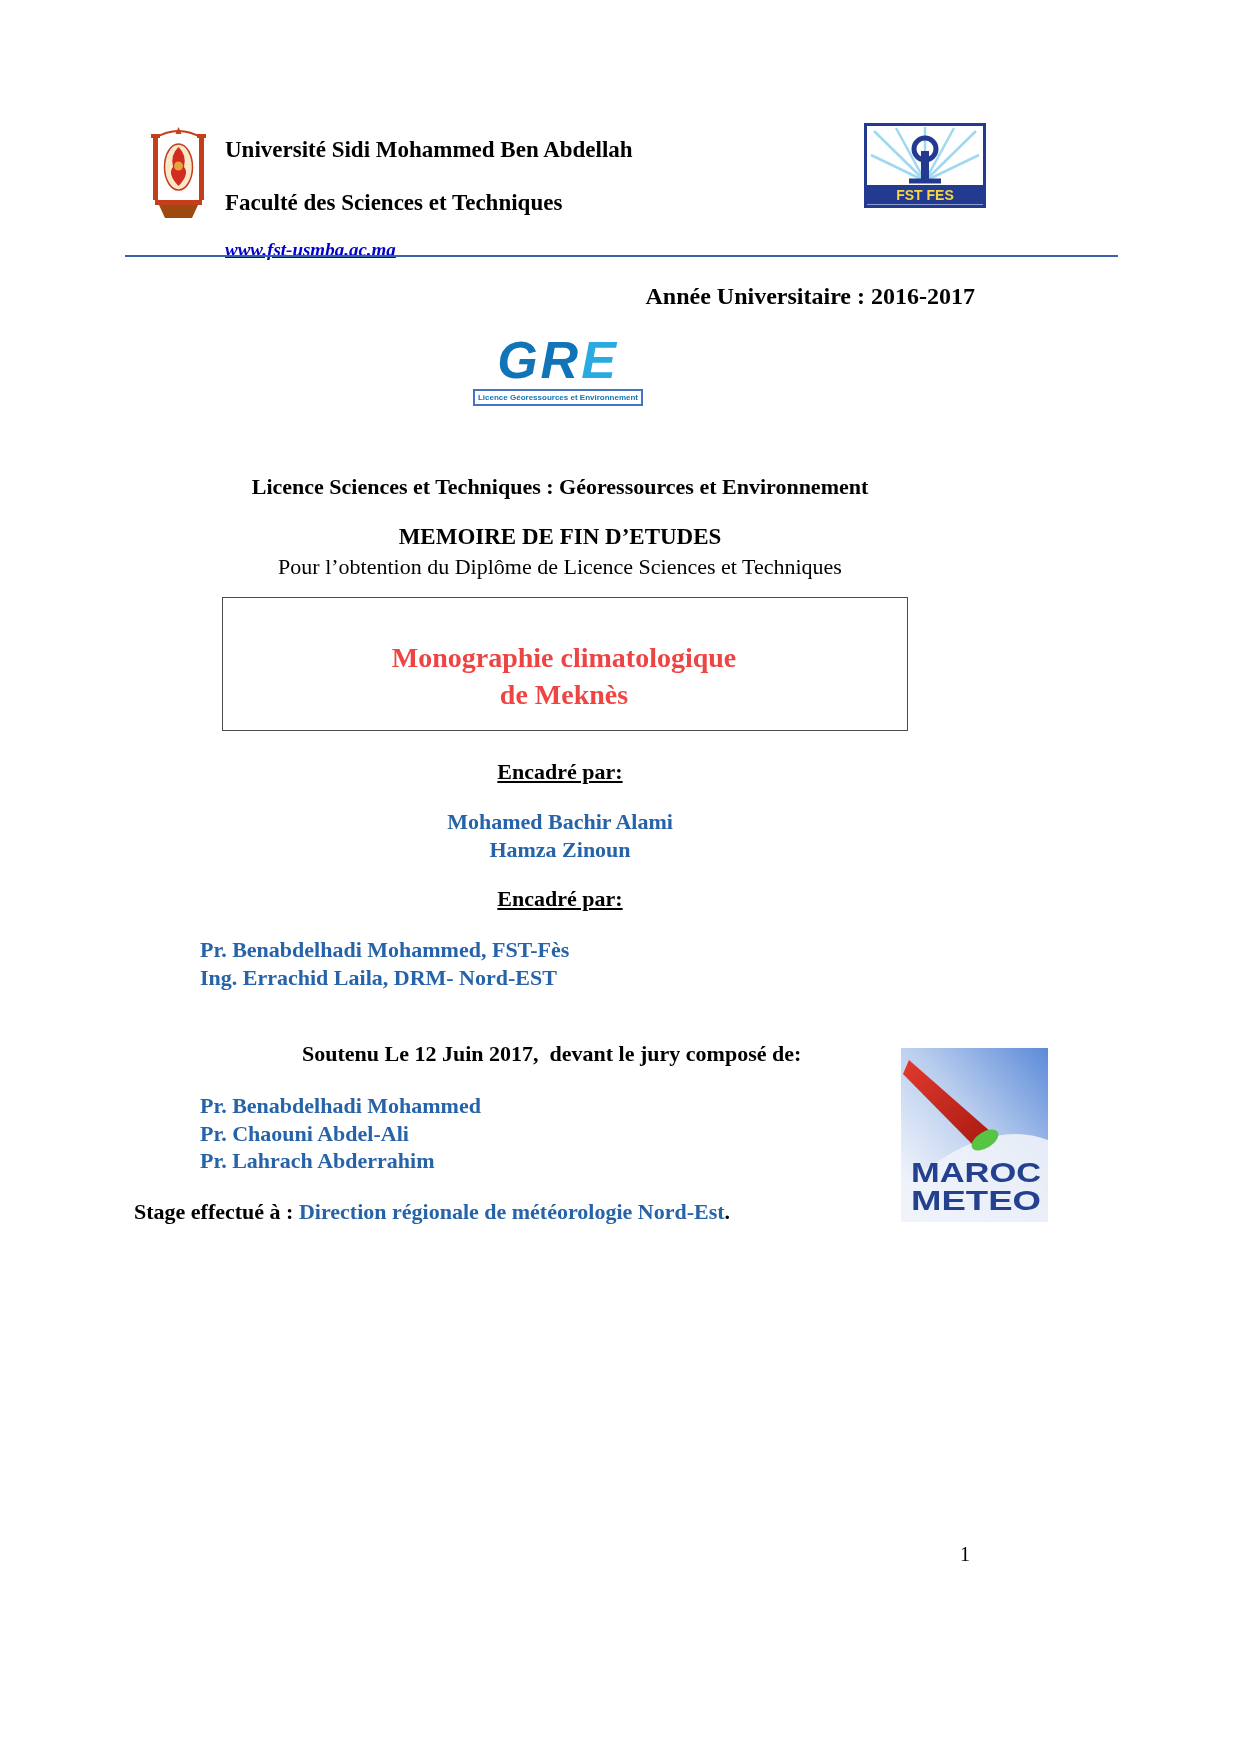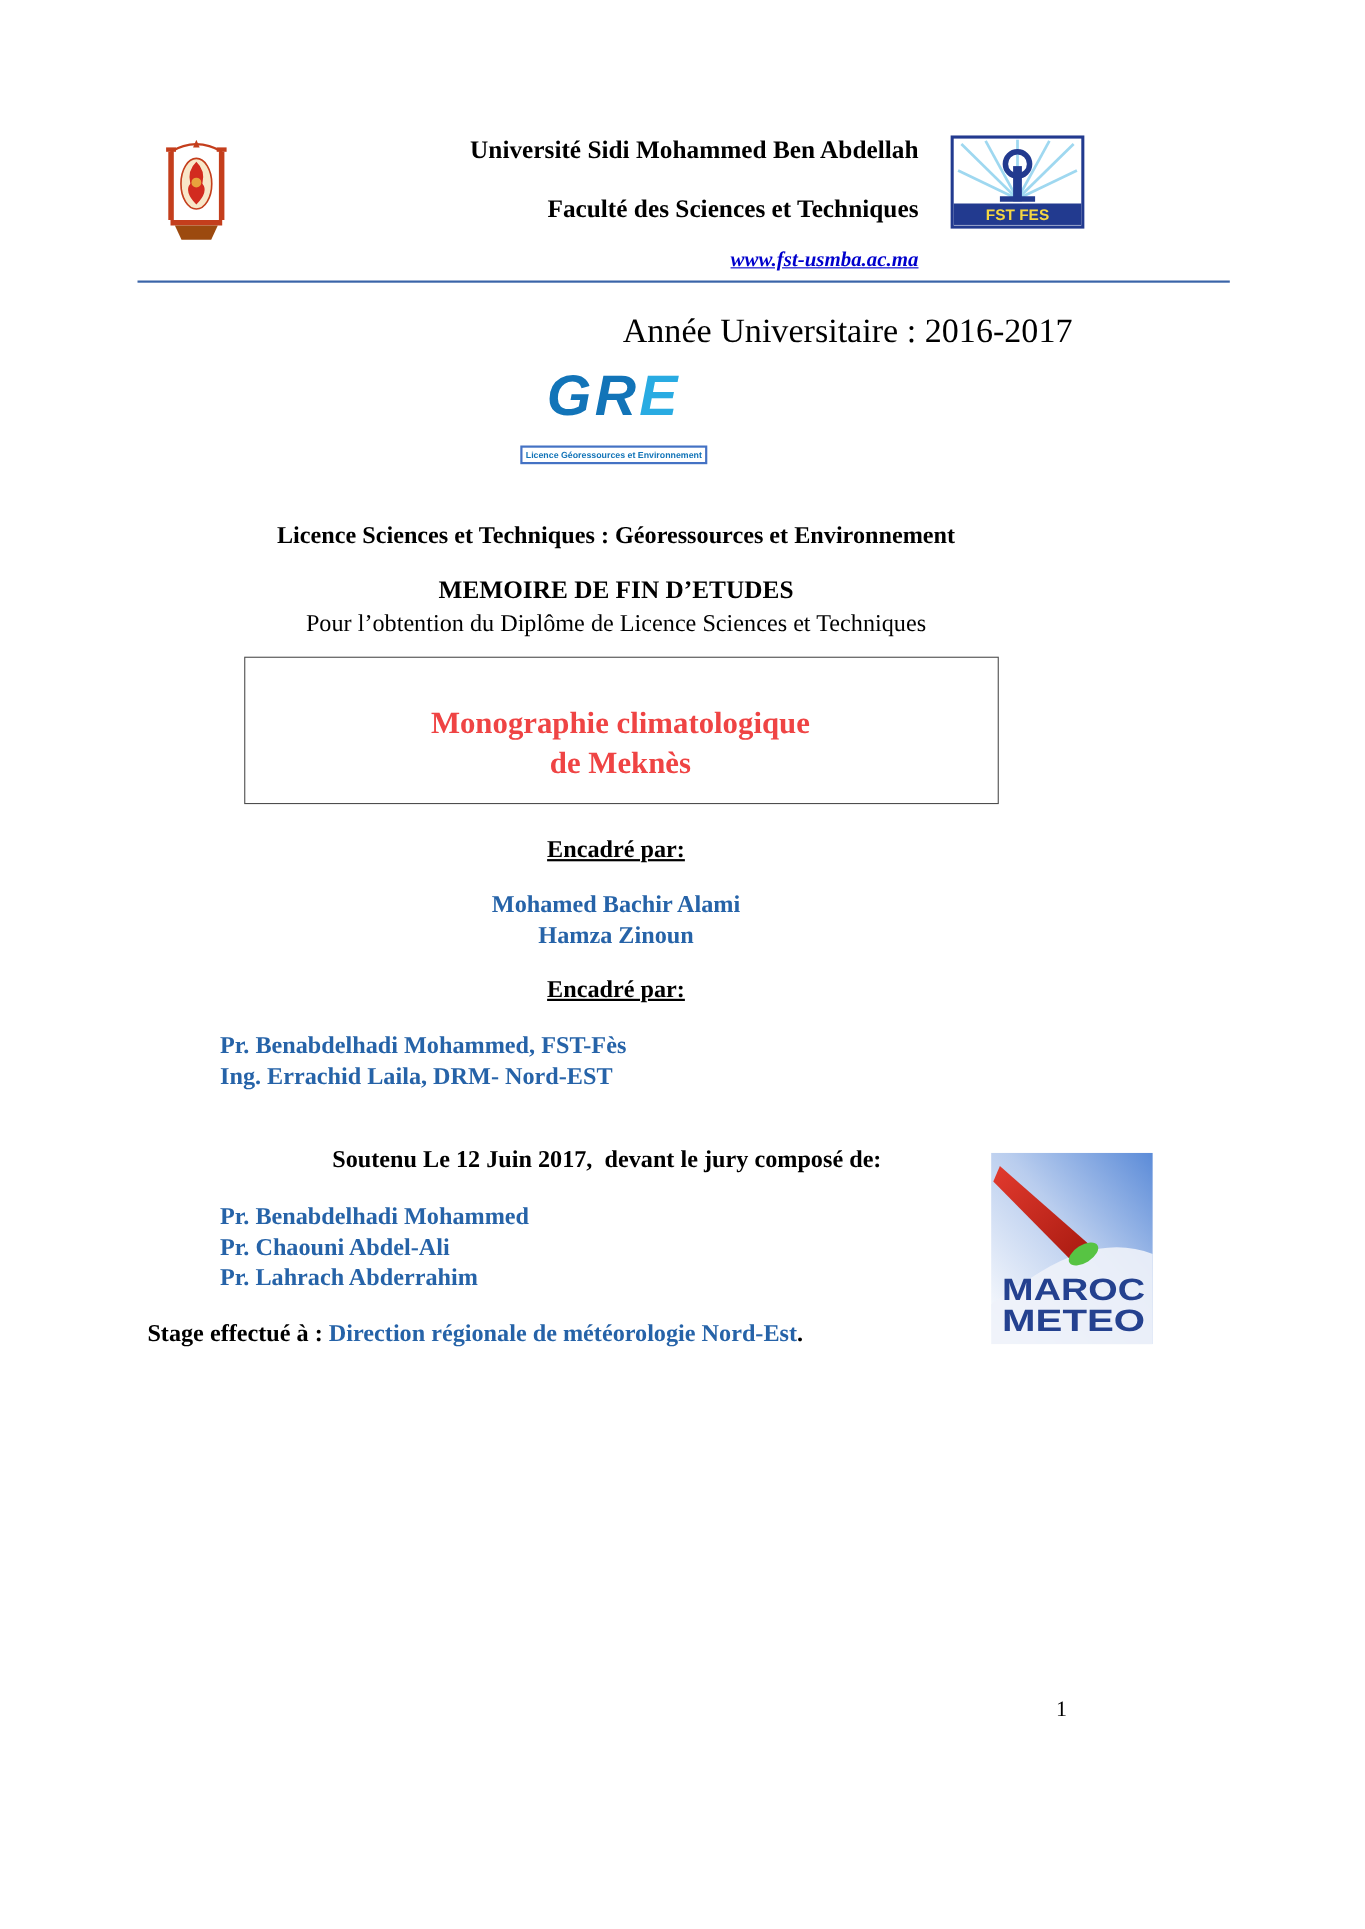--- a/index.html
+++ b/index.html
@@ -9,44 +9,44 @@
     height: 1754px;
     background: #ffffff;
     font-family: "Liberation Serif", serif;
     color: #000000;
     overflow: hidden;
   }
   .abs { position: absolute; }
 
   
   .univ-logo { left: 147px; top: 122px; width: 63px; height: 99px; }
-  .header-block { left: 225px; top: 124px; width: 610px; text-align: right; }
+  .header-block { left: 225px; top: 137px; width: 610px; text-align: left; }
   .header-university { font-size: 23px; font-weight: bold; }
   .header-faculty { font-size: 23px; font-weight: bold; margin-top: 27px; }
   .header-website-row { margin-top: 23px; }
   .header-website {
     font-size: 19px; font-weight: bold; font-style: italic;
     color: #0000cc; text-decoration: underline; cursor: pointer;
   }
   .fst-logo { left: 864px; top: 123px; width: 122px; height: 85px; }
   .header-rule { left: 125px; top: 255px; width: 993px; height: 2px; background: #3a64a8; }
 
-  .academic-year { top: 283px; right: 266px; font-size: 31px; font-weight: normal; }
+  .academic-year { top: 283px; right: 266px; font-size: 24px; font-weight: bold; }
 
   
   .gre-logo { left: 473px; top: 334px; width: 170px; text-align: center; }
   .gre-letters {
     font-family: "Liberation Sans", sans-serif;
     font-weight: bold; font-style: italic;
     font-size: 52px; line-height: 1; letter-spacing: 3px;
     color: #1274b8;
   }
   .gre-e { color: #29abe2; }
   .gre-strip {
-    margin-top: 19px; border: 2px solid #4472c4; padding: 2px 2px;
+    margin-top: 3px; border: 2px solid #4472c4; padding: 2px 2px;
     font-family: "Liberation Sans", sans-serif;
     font-size: 8px; font-weight: bold; color: #1274b8; white-space: nowrap;
     background: #ffffff;
   }
 
   
   .program-line  { left: 125px; top: 474px; width: 870px; text-align: center; font-size: 22px; font-weight: bold; }
   .memoir-title  { left: 125px; top: 524px; width: 870px; text-align: center; font-size: 23px; font-weight: bold; }
   .memoir-subtitle { left: 125px; top: 554px; width: 870px; text-align: center; font-size: 22px; }
 

